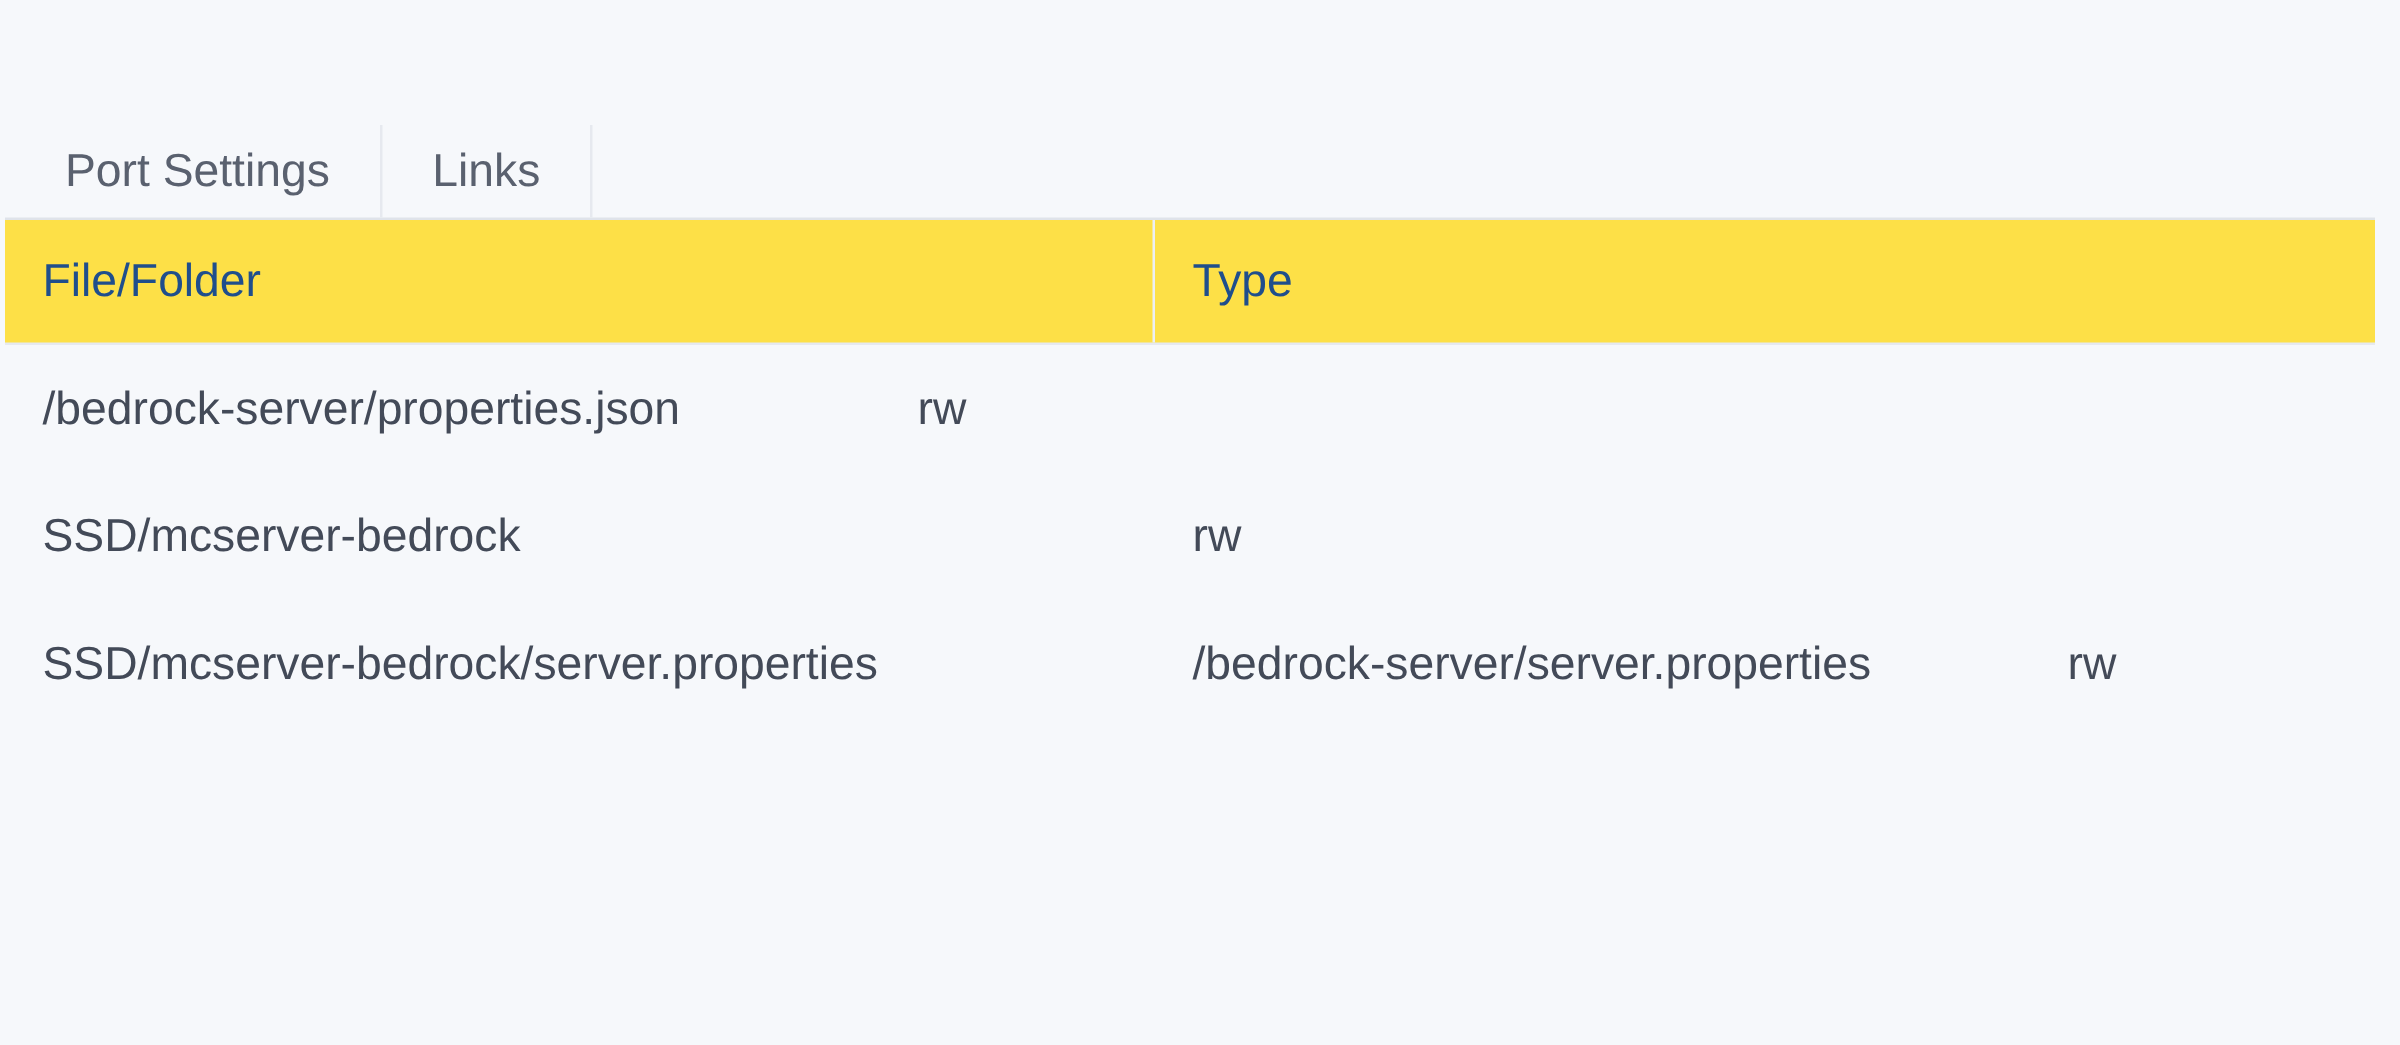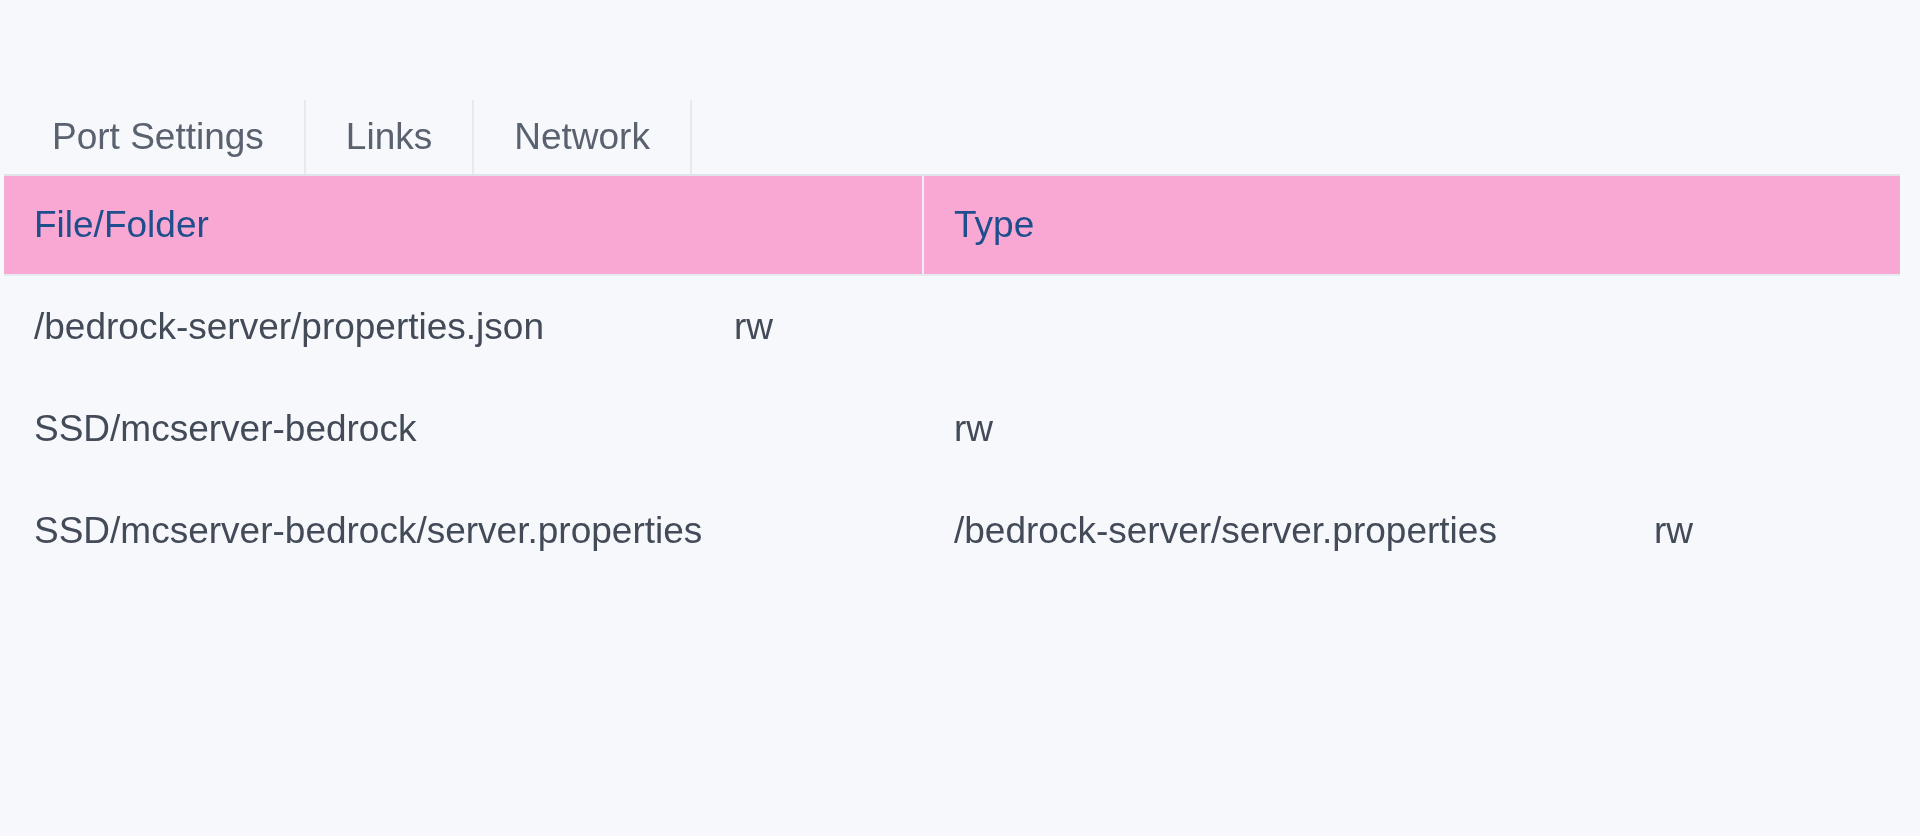--- a/index.html
+++ b/index.html
@@ -39,21 +39,21 @@
   .tab.active {
     color: #1f4e8c;
     font-weight: 700;
   }
   .table {
     width: 100%;
   }
   .thead {
     display: flex;
     border-bottom: 2px solid #e6e9ef;
-    background: #f9a8d4;
+    background: #fde047;
   }
   .th {
     padding: 28px 30px 28px 30px;
     color: #1f4e8c;
     font-weight: 400;
     border-right: 2px solid #eceff4;
   }
   .th:last-child {
     border-right: none;
   }
@@ -79,21 +79,20 @@
   }
 </style>
 </head>
 <body>
 
 <div class="page">
 
   <div class="tabs">
     <div class="tab">Port Settings</div>
     <div class="tab">Links</div>
-    <div class="tab">Network</div>
   </div>
 
   <div class="table">
     <div class="thead">
       <div class="th col-file">File/Folder</div>
       <div class="th col-type">Type</div>
     </div>
     <div class="tbody">
 
       <div class="row">

